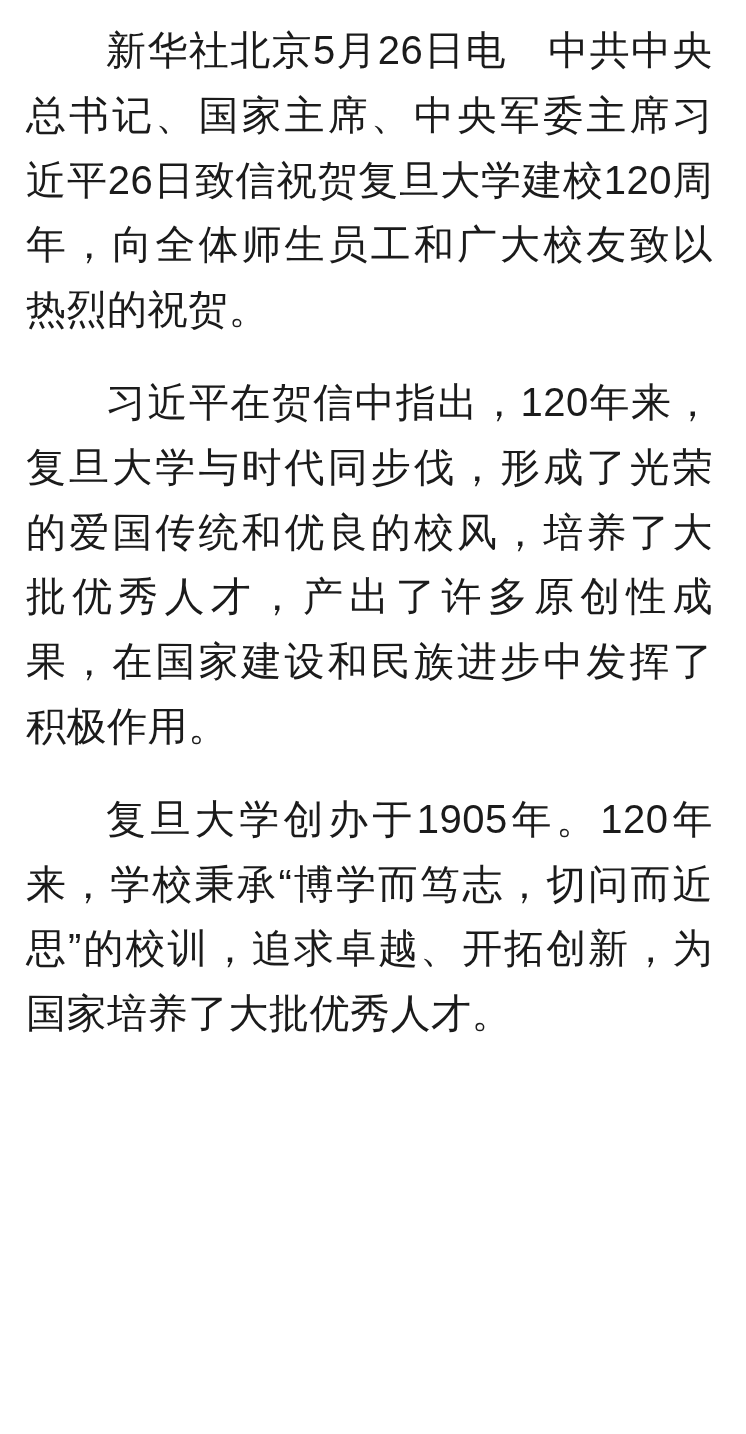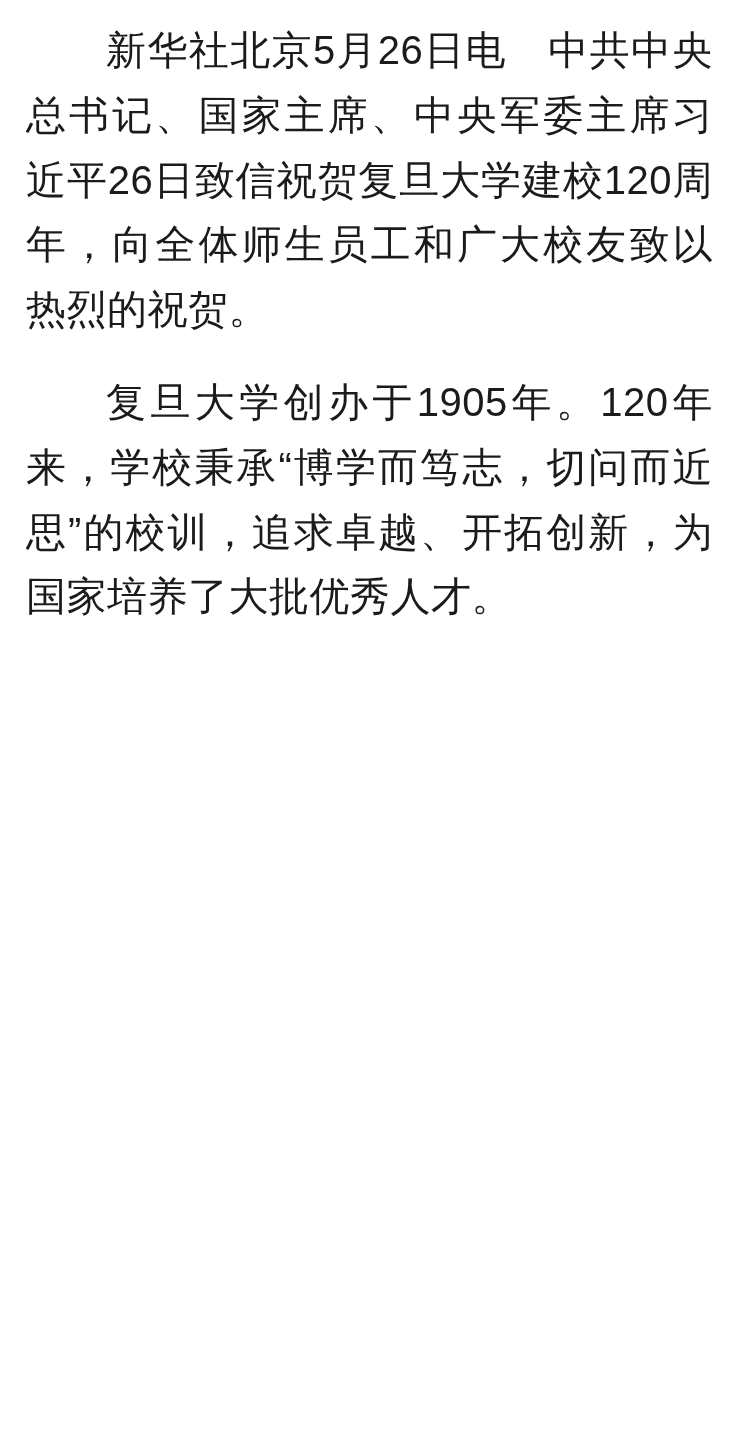--- a/index.html
+++ b/index.html
@@ -32,14 +32,15 @@
   }
   .para:last-child {
     margin-bottom: 0;
   }
 </style>
 </head>
 <body>
 
 <div class="article">
   <p class="para">新华社北京5月26日电　中共中央总书记、国家主席、中央军委主席习近平26日致信祝贺复旦大学建校120周年，向全体师生员工和广大校友致以热烈的祝贺。</p>
+  <p class="para">习近平在贺信中指出，120年来，复旦大学与时代同步伐，形成了光荣的爱国传统和优良的校风，培养了大批优秀人才，产出了许多原创性成果，在国家建设和民族进步中发挥了积极作用。</p>
   <p class="para">复旦大学创办于1905年。120年来，学校秉承“博学而笃志，切问而近思”的校训，追求卓越、开拓创新，为国家培养了大批优秀人才。</p>
 </div>
 
 </body></html>

